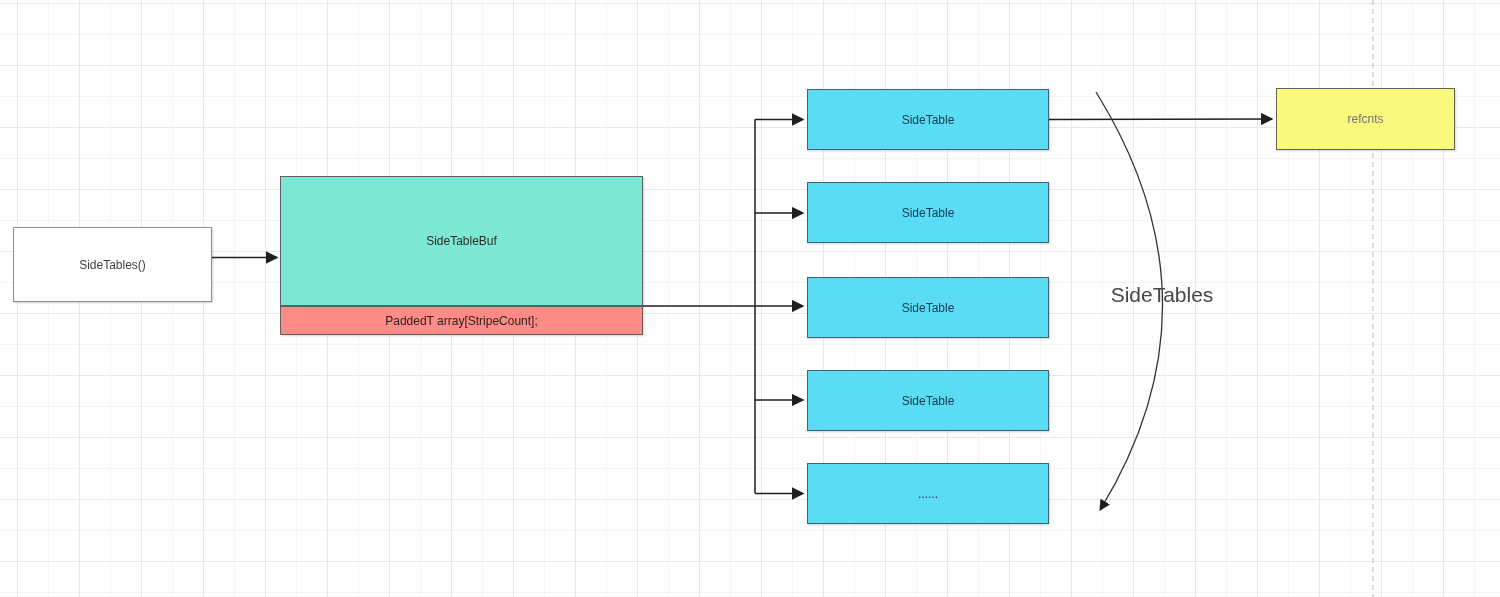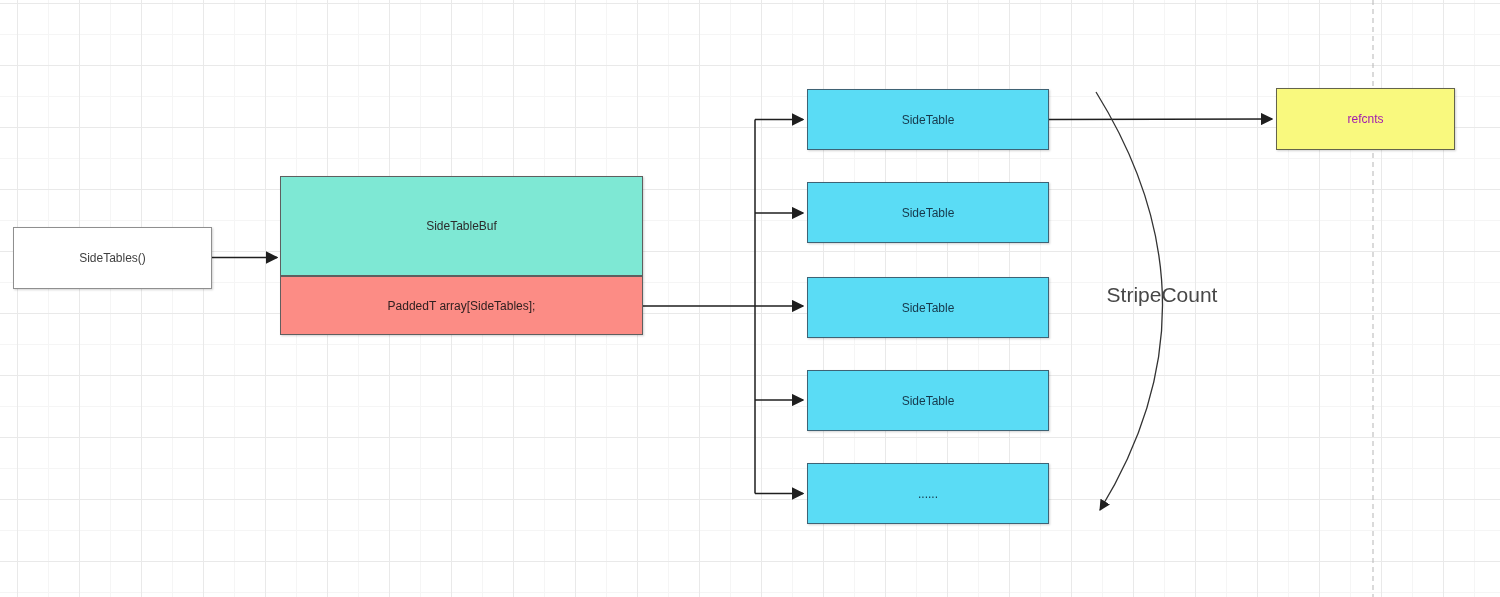--- a/index.html
+++ b/index.html
@@ -36,36 +36,36 @@
     display: flex;
     align-items: center;
     justify-content: center;
     text-align: center;
     font-size: 12px;
     color: #3a3a3a;
     box-shadow: 1px 1px 2px rgba(0,0,0,0.18);
   }
   .entry-box {
     left: 13px; top: 227px;
-    width: 199px; height: 62px;
+    width: 199px; height: 75px;
     background: #ffffff;
     border: 1.5px solid #8f8f8f;
     color: #3f3f3f;
   }
   .buf-box {
     left: 280px; top: 176px;
     width: 363px; height: 159px;
     border: 1.5px solid #5f5f5f;
     flex-direction: column;
     align-items: stretch;
     justify-content: flex-start;
     padding: 0;
   }
   .buf-top {
-    height: 98px;
+    height: 128px;
     background: var(--buf-top-fill, #7ee8d4);
     display: flex;
     flex-direction: column;
     align-items: center;
     justify-content: center;
     color: #2c2c2c;
     line-height: 30px;
   }
   .buf-bottom {
     flex: 1;
@@ -86,21 +86,21 @@
   .st-0 { top: 89px; }
   .st-1 { top: 182px; }
   .st-2 { top: 277px; }
   .st-3 { top: 370px; }
   .st-4 { top: 463px; }
   .refcnts-box {
     left: 1276px; top: 88px;
     width: 179px; height: 62px;
     background: var(--refcnts-fill, #f9f97e);
     border: 1.5px solid #64644c;
-    color: #a21caf;
+    color: #737373;
   }
   .stripe-count {
     position: absolute;
     left: 1092px; top: 283px;
     width: 140px;
     z-index: 3;
     text-align: center;
     font-size: 21px;
     color: #474747;
   }
@@ -136,21 +136,21 @@
 
   <div class="node entry-box">
     <span>SideTables()</span>
   </div>
 
   <div class="node buf-box">
     <div class="buf-top">
       <span>SideTableBuf</span>
     </div>
     <div class="buf-bottom">
-      <span>PaddedT array[SideTables];</span>
+      <span>PaddedT array[StripeCount];</span>
     </div>
   </div>
 
   <div class="node side-table st-0">
     <span>SideTable</span>
   </div>
   <div class="node side-table st-1">
     <span>SideTable</span>
   </div>
   <div class="node side-table st-2">
@@ -160,15 +160,15 @@
     <span>SideTable</span>
   </div>
   <div class="node side-table st-4">
     <span>......</span>
   </div>
 
   <div class="node refcnts-box">
     <span>refcnts</span>
   </div>
 
-  <div class="stripe-count">StripeCount</div>
+  <div class="stripe-count">SideTables</div>
 
 </div>
 
 </body></html>

